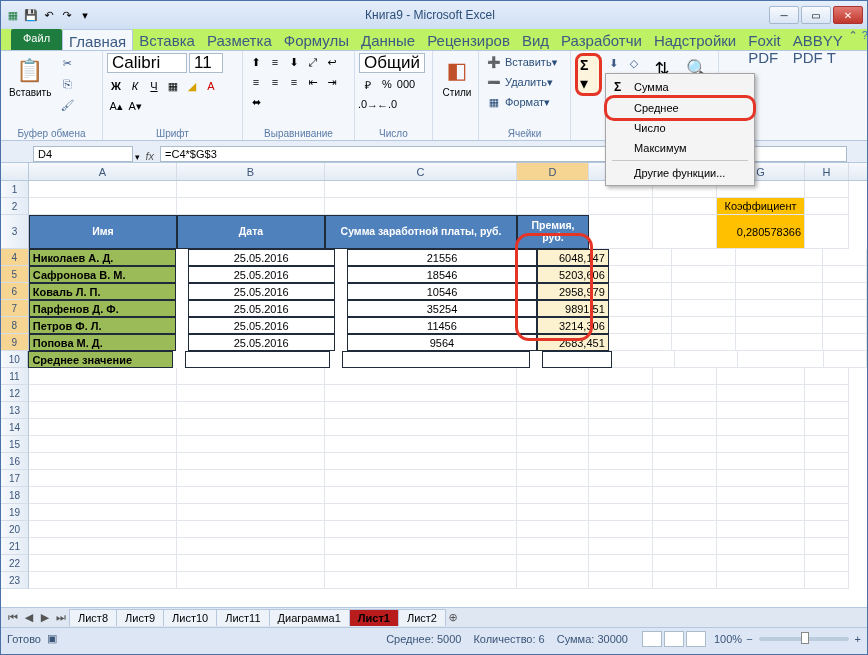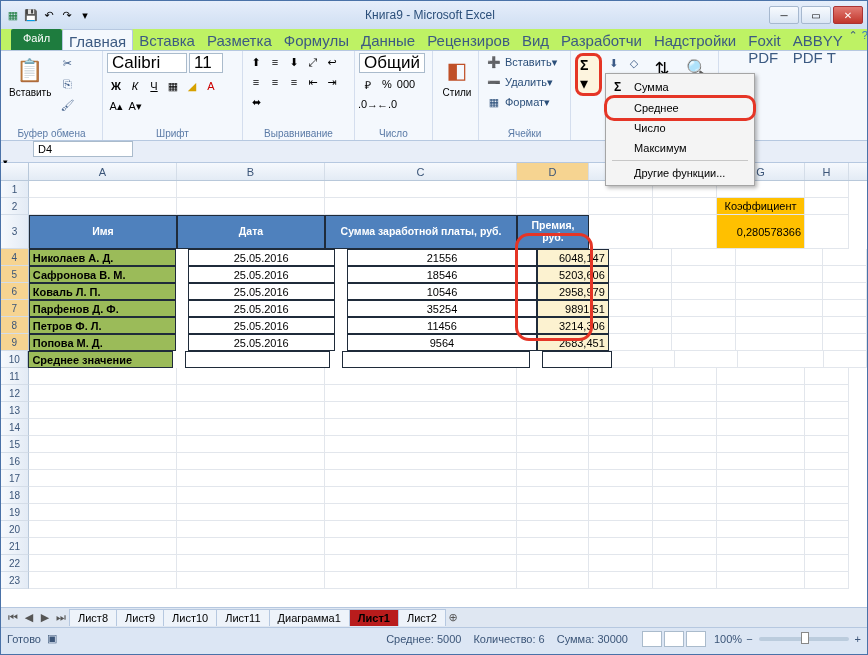--- a/index.html
+++ b/index.html
@@ -45,21 +45,21 @@
 
 
 .dropdown { position: absolute; top: 72px; left: 604px; width: 150px; background: #f4f4f4; border: 1px solid #a5a5a5; box-shadow: 2px 2px 4px rgba(0,0,0,.3); z-index: 50; padding: 2px; }
 .dropdown-item { display: flex; align-items: center; padding: 4px 6px; font-size: 11px; cursor: pointer; }
 .dropdown-item .di-icon { width: 20px; font-size: 12px; }
 .dropdown-item.highlighted { position: relative; }
 .dropdown-item.highlighted::before { content: ""; position: absolute; left: -4px; right: -4px; top: -3px; bottom: -3px; border: 3px solid #e53526; border-radius: 10px; pointer-events: none; }
 .dropdown-sep { height: 1px; background: #c7c7c7; margin: 2px 4px; }
 
 
-.name-formula { height: 22px; background: #e8eef8; border-bottom: 1px solid #b6c8e0; display: flex; align-items: flex-start; flex-direction: column; }
+.name-formula { height: 22px; background: #e8eef8; border-bottom: 1px solid #b6c8e0; display: flex; align-items: flex-end; }
 .name-box { width: 100px; border: 1px solid #abc; background: #fff; margin-left: 32px; font-size: 11px; padding: 1px 4px; }
 .fx { margin: 0 6px; font-style: italic; font-size: 11px; color: #555; }
 .formula-input { flex: 1; border: 1px solid #abc; background: #fff; font-size: 11px; padding: 1px 4px; margin-right: 20px; }
 
 
 .grid-area { position: relative; background: #fff; height: 444px; overflow: hidden; }
 .col-headers { display: flex; height: 18px; background: linear-gradient(#f6f9fd,#e3ebf5); border-bottom: 1px solid #b8c8da; }
 .corner { width: 28px; border-right: 1px solid #b8c8da; }
 .ch { border-right: 1px solid #d4dde8; text-align: center; font-size: 11px; color: #3b5578; display: flex; align-items: center; justify-content: center; }
 .ch.sel { background: #f6d491; }

